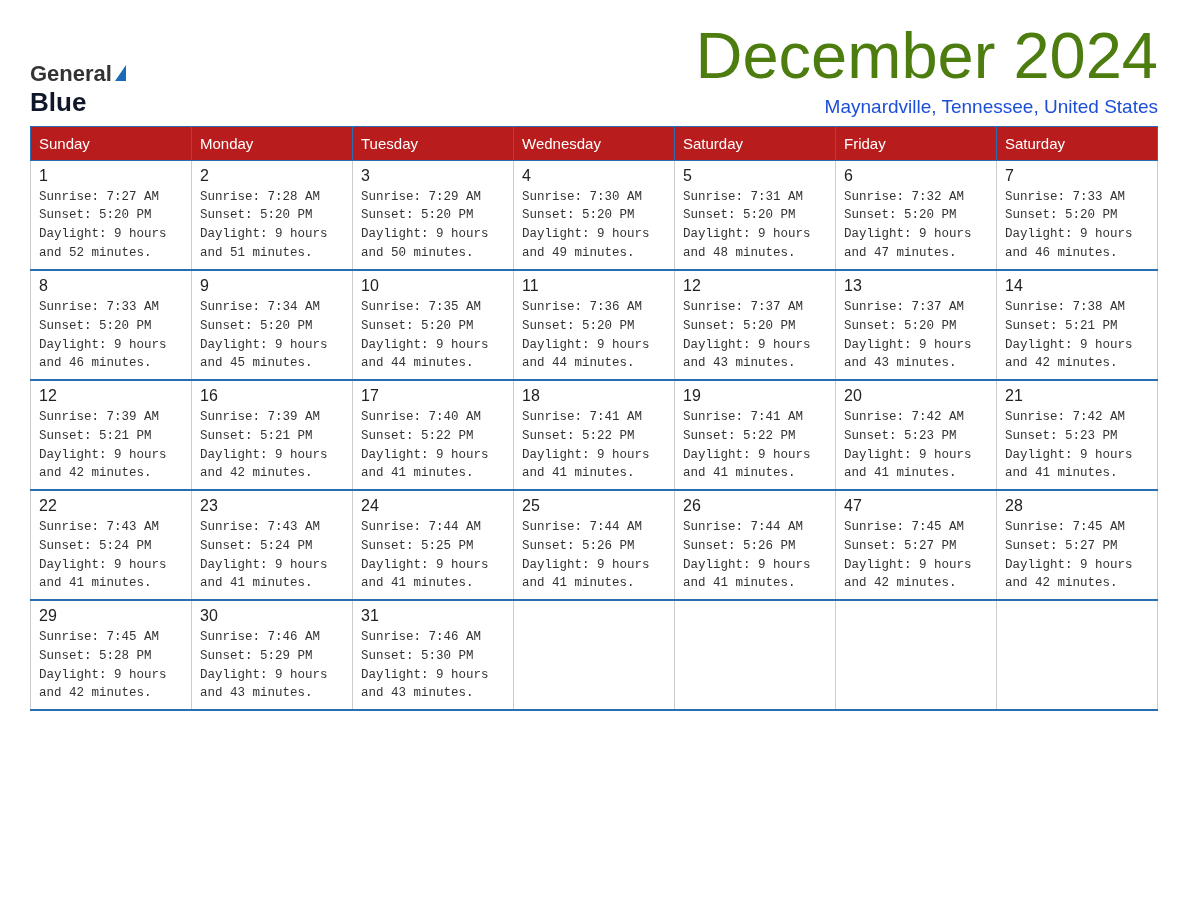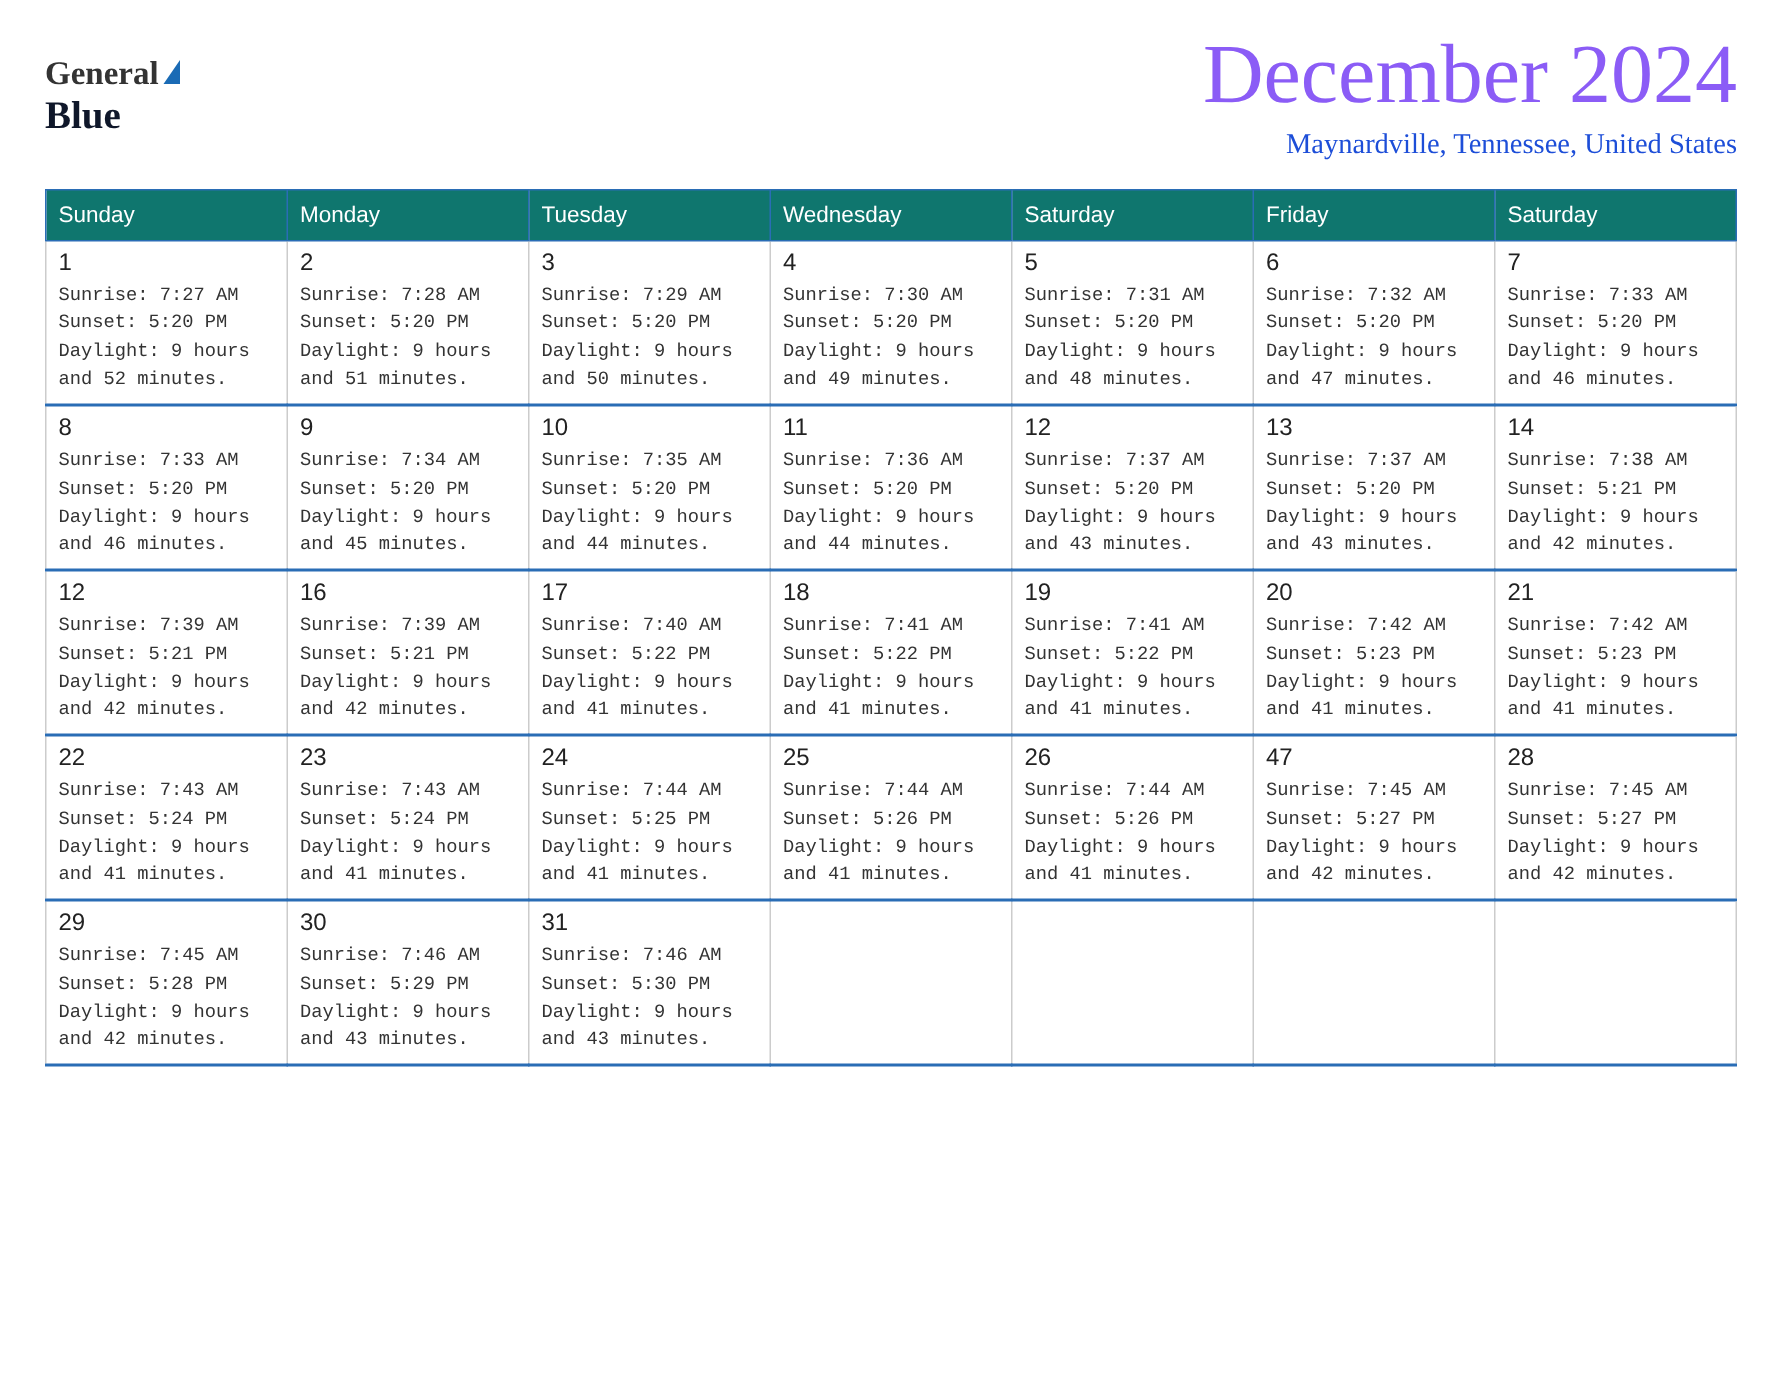--- a/index.html
+++ b/index.html
@@ -5,54 +5,53 @@
     * { box-sizing: border-box; margin: 0; padding: 0; }
     body {
       font-family: Arial, sans-serif;
       background: #fff;
       padding: 20px 30px;
       color: #222;
     }
     .header {
       display: flex;
       justify-content: space-between;
-      align-items: center;
-      margin-bottom: 18px;
-      font-family: Liberation Serif, serif;
+      align-items: flex-end;
+      margin-bottom: 8px;
     }
     .logo {
       display: flex;
       flex-direction: column;
       align-items: flex-start;
     }
     .logo-line1 {
       display: flex;
       align-items: center;
     }
     .title-block {
       text-align: right;
     }
     .month-title {
-      font-size: 56px;
+      font-size: 65px;
       font-weight: normal;
-      color: #8b5cf6;
+      color: #4d7c0f;
       line-height: 1.1;
     }
     .location {
       font-size: 19px;
       color: #1d4ed8;
       margin-top: 4px;
     }
     table {
       width: 100%;
       border-collapse: collapse;
       table-layout: fixed;
     }
     thead tr th {
-      background-color: #0f766e;
+      background-color: #b91c1c;
       color: #fff;
       padding: 8px 8px;
       text-align: left;
       font-size: 15px;
       font-weight: normal;
       border: 1px solid #2a6db5;
     }
     tbody tr td {
       vertical-align: top;
       padding: 6px 8px;

